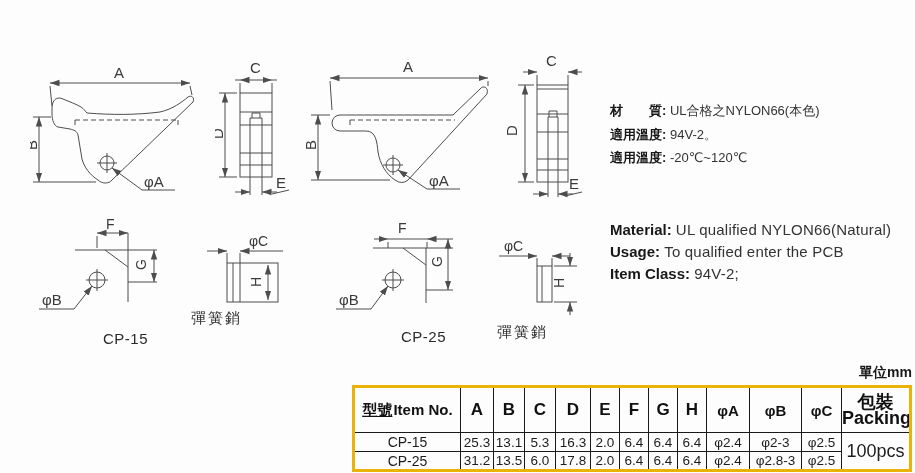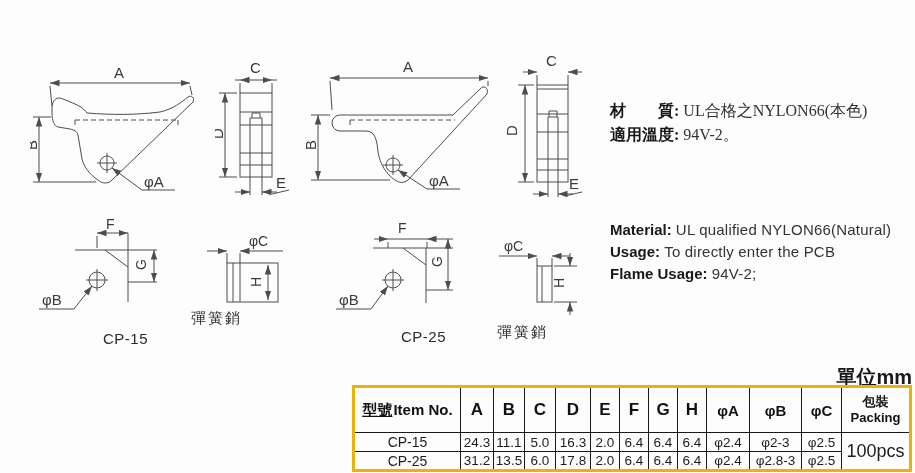--- a/index.html
+++ b/index.html
@@ -4,44 +4,44 @@
 <style>
   html,body{margin:0;padding:0;background:#e8e8e8;}
   .page{
     position:relative;width:915px;height:473px;background:#fdfdfd;
     font-family:"Liberation Sans","DejaVu Sans",sans-serif;color:#1f1f1f;
     overflow:hidden;margin:0 auto;
   }
   .abs{position:absolute;}
   svg text{font-family:"Liberation Sans","DejaVu Sans",sans-serif;fill:#3a3a3a;}
   
-  .specs-zh{left:610px;top:99px;width:302px;font-size:16px;line-height:23.5px;font-family:Liberation Serif, serif;}
+  .specs-zh{left:610px;top:99px;width:302px;font-size:13px;line-height:23.5px;}
   .specs-en{left:610px;top:219px;width:305px;font-size:15px;line-height:22px;}
   .spec-line{white-space:nowrap;}
   .spec-label{font-weight:bold;color:#181818;}
   .spec-value{color:#333;}
   .specs-en .spec-value{letter-spacing:.2px;margin-top:24px;}
   
   .caption{font-size:15px;color:#2a2a2a;letter-spacing:.5px;}
   .caption-cjk{font-size:15px;color:#2f2f2f;letter-spacing:2px;}
   
-  .unit-label{left:820px;top:364px;width:92px;text-align:right;font-size:20px;font-weight:bold;color:#191919;}
+  .unit-label{left:820px;top:364px;width:92px;text-align:right;font-size:14px;font-weight:bold;color:#191919;}
   
   .spec-table{left:352px;top:385px;width:560px;}
   table{border-collapse:collapse;table-layout:fixed;width:558px;background:#fdfdfd;}
   table,td,th{border:1px solid #1a1a1a;}
   table{border:3px solid #eab308;}
   th,td{text-align:center;vertical-align:middle;padding:0;overflow:hidden;white-space:nowrap;}
   tr.header-row{height:46px;}
   tr.data-row{height:19px;}
   th.dim-h{font-size:17px;font-weight:bold;color:#111;}
   th.phi-h{font-size:15px;font-weight:bold;color:#111;}
   th.item-h{font-size:15px;font-weight:bold;color:#111;}
   th.item-h .u{text-decoration:underline;margin-right:1px;}
-  th.pack-h{font-size:13px;font-weight:bold;line-height:16px;color:#111;}
+  th.pack-h{font-size:18px;font-weight:bold;line-height:16px;color:#111;}
   td{font-size:13.5px;color:#1c1c1c;}
   td.item-c{font-size:14px;}
   td.pack-c{font-size:18px;}
 </style>
 </head>
 <body>
 
 <div class="page">
 
   <svg width="0" height="0" style="position:absolute">
@@ -198,33 +198,37 @@
 
   <div class="abs specs-zh">
     <div class="spec-line">
       <span class="spec-label">材　　質:</span>
       <span class="spec-value">UL合格之NYLON66(本色)</span>
     </div>
     <div class="spec-line">
       <span class="spec-label">適用溫度:</span>
       <span class="spec-value">94V-2。</span>
     </div>
+    <div class="spec-line">
+      <span class="spec-label">適用溫度:</span>
+      <span class="spec-value">-20℃~120℃</span>
+    </div>
   </div>
 
   <div class="abs specs-en">
     <div class="spec-line">
       <span class="spec-label">Material:</span>
       <span class="spec-value">UL qualified NYLON66(Natural)</span>
     </div>
     <div class="spec-line">
       <span class="spec-label">Usage:</span>
-      <span class="spec-value">To directly enter the PCB</span>
-    </div>
-    <div class="spec-line">
-      <span class="spec-label">Flame Usage:</span>
+      <span class="spec-value">To qualified enter the PCB</span>
+    </div>
+    <div class="spec-line">
+      <span class="spec-label">Item Class:</span>
       <span class="spec-value">94V-2;</span>
     </div>
   </div>
 
   <div class="abs unit-label">單位mm</div>
 
   <div class="abs spec-table">
     <table>
       <colgroup>
         <col style="width:107px">
@@ -257,23 +261,23 @@
         <th class="phi-h">φA</th>
         <th class="phi-h">φB</th>
         <th class="phi-h">φC</th>
         <th class="pack-h">
           <div>包裝</div>
           <div>Packing</div>
         </th>
       </tr>
       <tr class="data-row">
         <td class="item-c">CP-15</td>
-        <td>24.3</td>
-        <td>11.1</td>
-        <td>5.0</td>
+        <td>25.3</td>
+        <td>13.1</td>
+        <td>5.3</td>
         <td>16.3</td>
         <td>2.0</td>
         <td>6.4</td>
         <td>6.4</td>
         <td>6.4</td>
         <td>φ2.4</td>
         <td>φ2-3</td>
         <td>φ2.5</td>
         <td class="pack-c" rowspan="2">100pcs</td>
       </tr>

